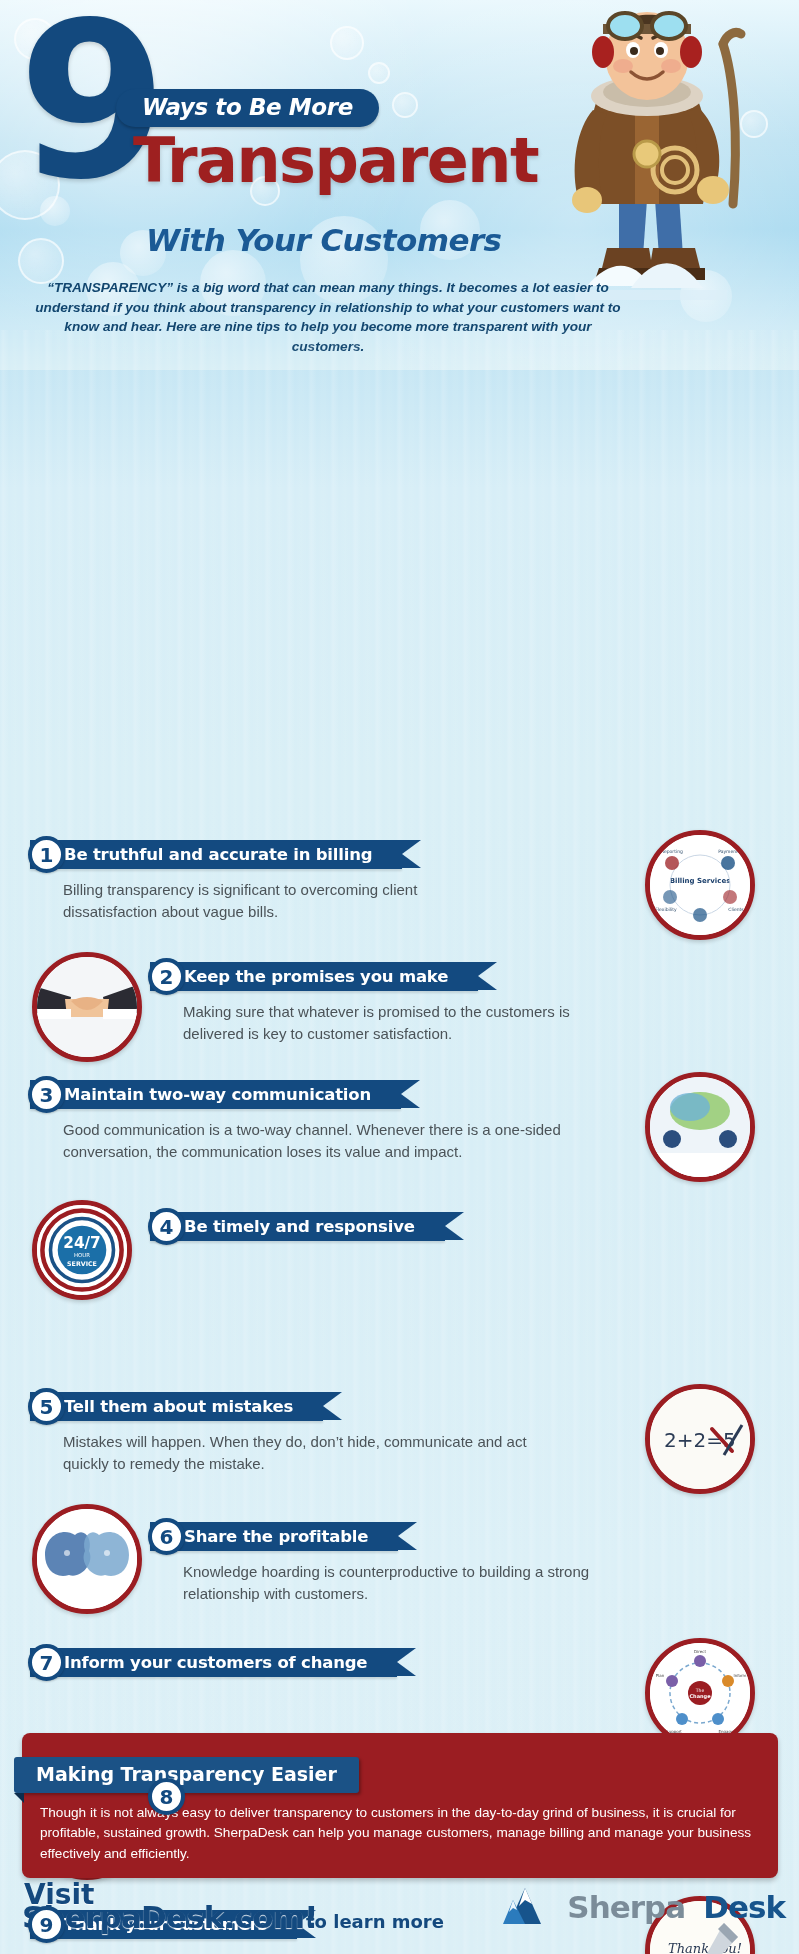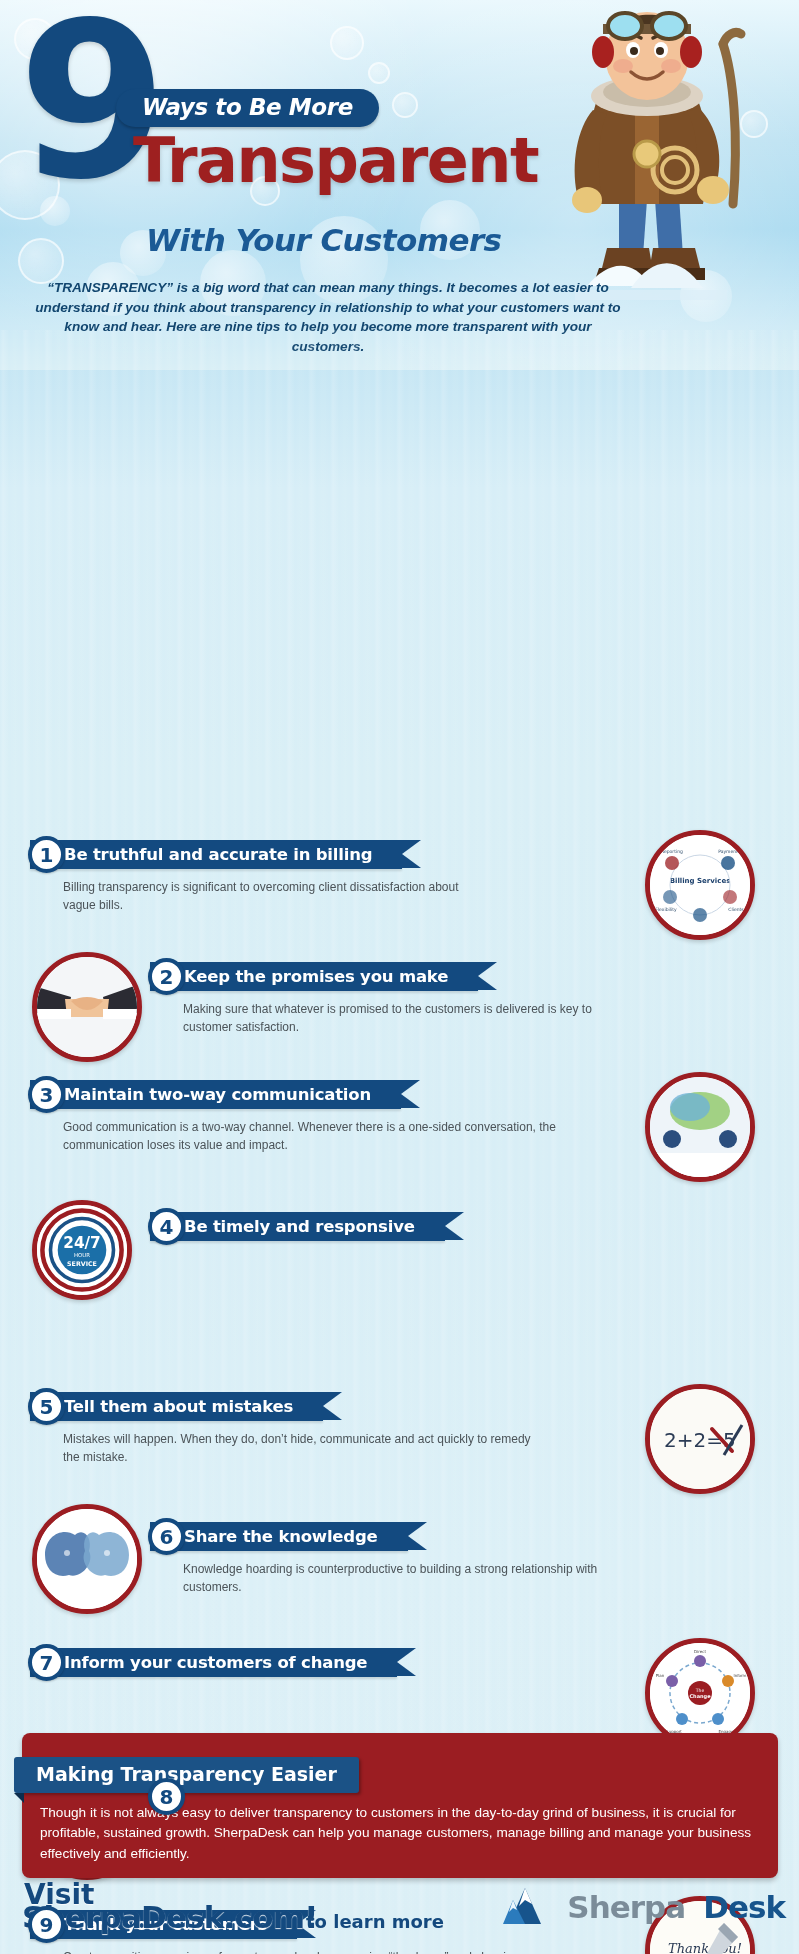--- a/index.html
+++ b/index.html
@@ -182,21 +182,21 @@
     font-weight: 700;
     display: flex;
     align-items: center;
     justify-content: center;
     font-family: "DejaVu Sans", sans-serif;
     box-shadow: 0 1px 2px rgba(0,0,0,0.2);
     z-index: 3;
   }
 
   .tip-body {
-    font-size: 12px;
+    font-size: 15px;
     line-height: 1.48;
     color: #4b5358;
     font-family: "Liberation Sans", sans-serif;
     margin-top: 10px;
   }
 
   
   .medallion {
     position: absolute;
     border-radius: 50%;
@@ -515,21 +515,21 @@
           <rect width="100" height="100" fill="#fff"></rect>
           <path d="M8 46 C8 26 26 18 38 26 C46 18 56 28 52 42 C58 54 44 70 32 66 C18 70 8 60 8 46 Z" fill="#3f6fa8" opacity="0.85"></path>
           <path d="M92 46 C92 26 74 18 62 26 C54 18 44 28 48 42 C42 54 56 70 68 66 C82 70 92 60 92 46 Z" fill="#7aa8cf" opacity="0.85"></path>
           <circle cx="30" cy="44" r="3" fill="#fff" opacity="0.6"></circle>
           <circle cx="70" cy="44" r="3" fill="#fff" opacity="0.6"></circle>
         </svg>
       </div>
       <div style="position:absolute;left:150px;top:0;width:500px;">
         <div class="banner-wrap">
           <div class="banner">
-              <span class="banner-title">Share the knowledge</span>
+              <span class="banner-title">Share the profitable</span>
             </div>
           <div class="num-badge">6</div>
         </div>
         <div class="tip-body" style="margin-left:33px;width:460px;">Knowledge hoarding is counterproductive to building a strong relationship with customers.</div>
       </div>
     </div>
 
     <div class="tip" style="top:1278px;">
       <div style="position:absolute;left:30px;top:0;width:520px;">
         <div class="banner-wrap">

